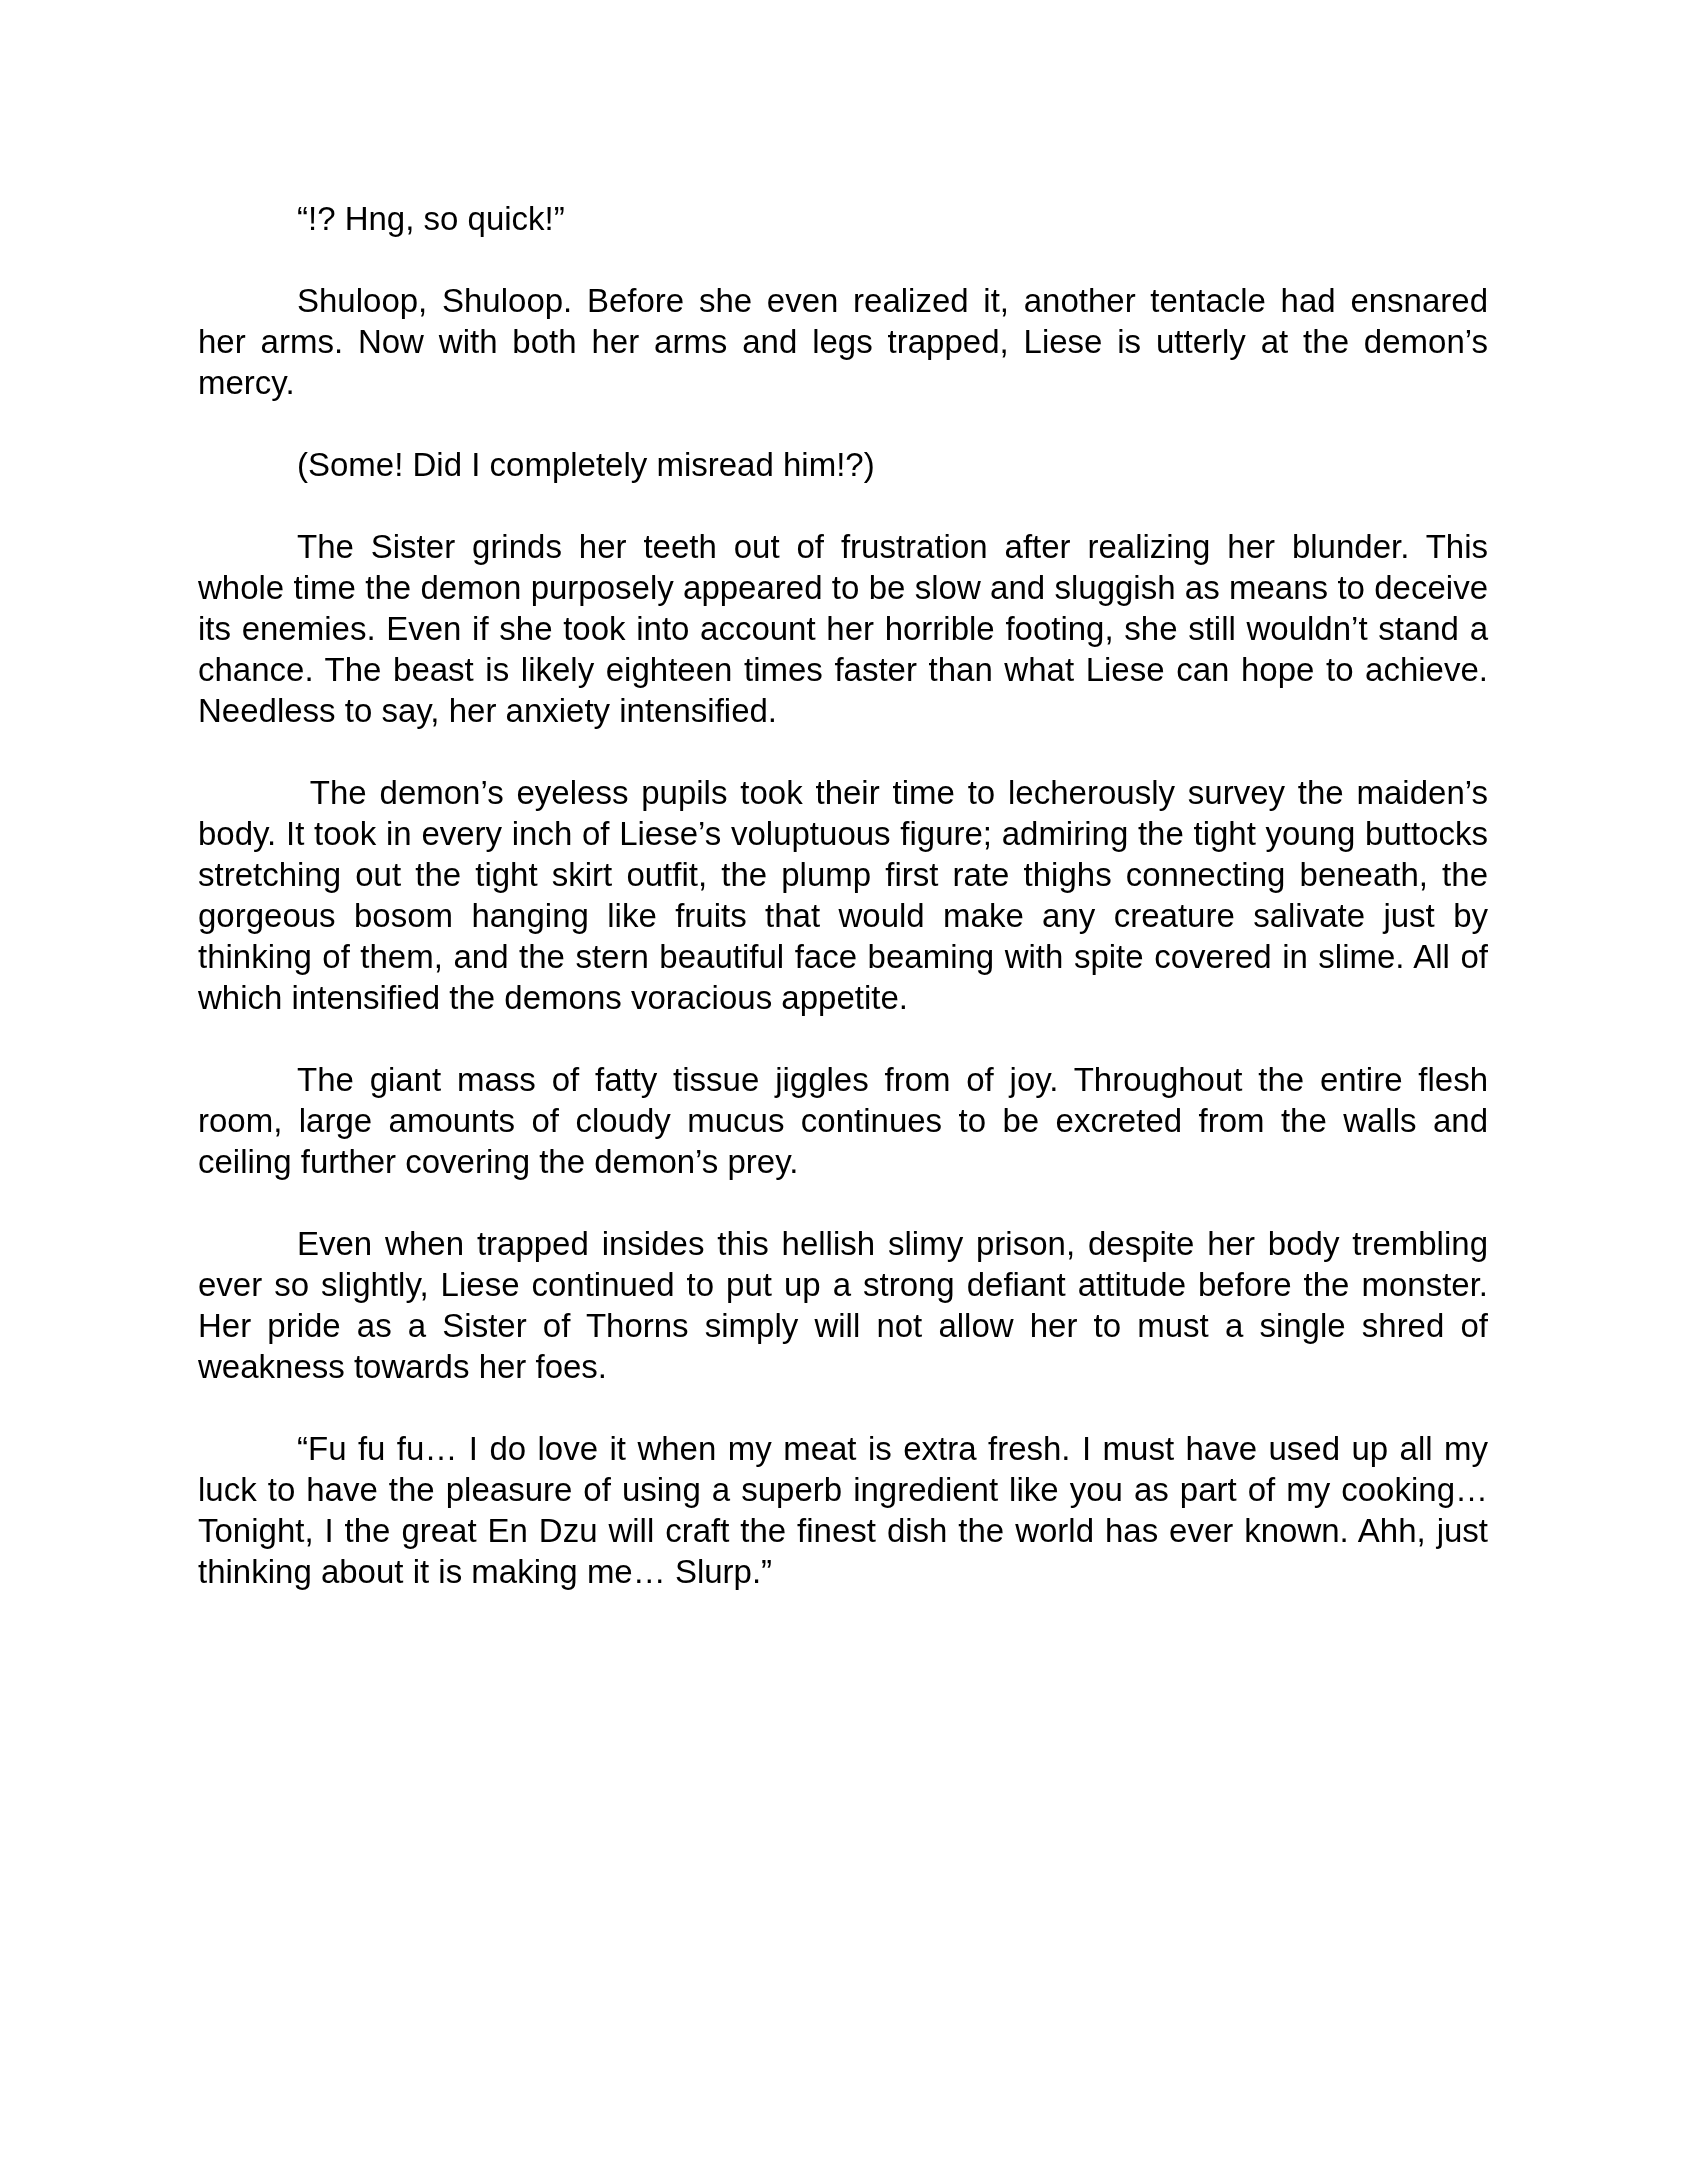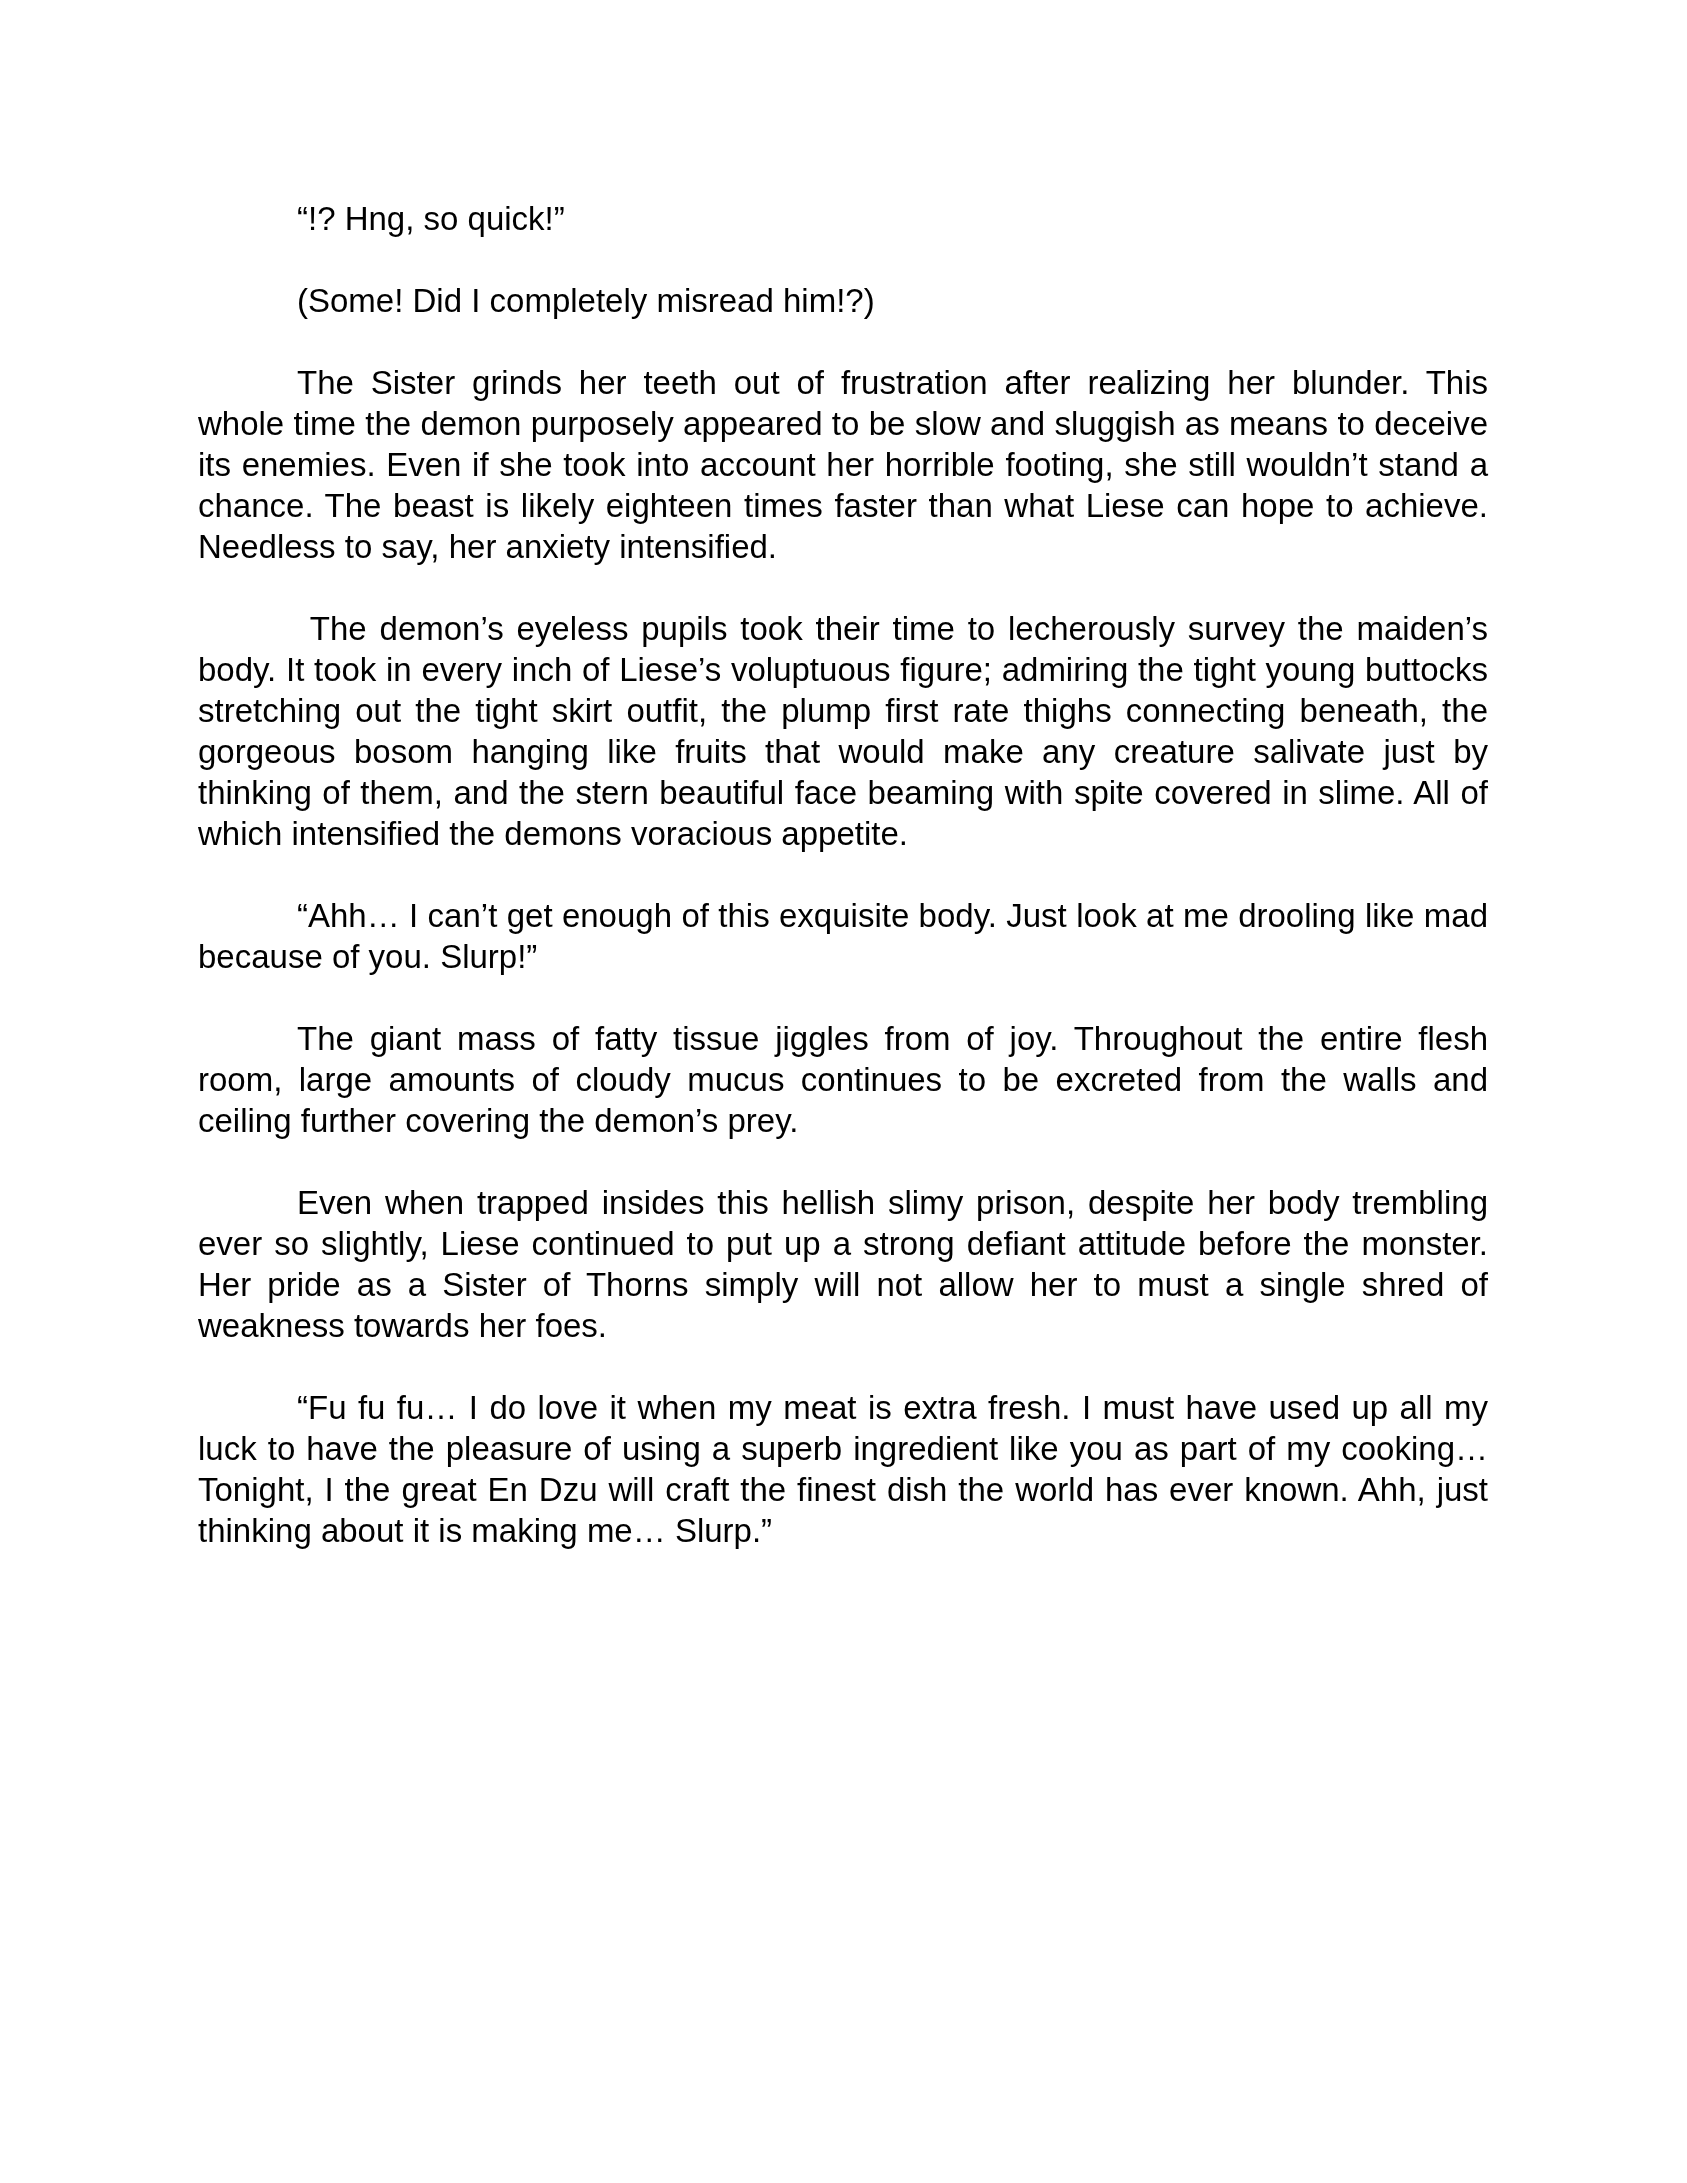--- a/index.html
+++ b/index.html
@@ -33,22 +33,22 @@
   .content p:last-child {
     margin-bottom: 15px;
   }
 </style>
 </head>
 <body>
 
 <div class="page">
   <div class="content">
     <p>“!? Hng, so quick!”</p>
+    <p>Shuloop, Shuloop. Before she even realized it, another tentacle had ensnared her arms. Now with both her arms and legs trapped, Liese is utterly at the demon’s mercy.</p>
     <p>(Some! Did I completely misread him!?)</p>
     <p>The Sister grinds her teeth out of frustration after realizing her blunder. This whole time the demon purposely appeared to be slow and sluggish as means to deceive its enemies. Even if she took into account her horrible footing, she still wouldn’t stand a chance. The beast is likely eighteen times faster than what Liese can hope to achieve. Needless to say, her anxiety intensified.</p>
     <p>&nbsp;The demon’s eyeless pupils took their time to lecherously survey the maiden’s body. It took in every inch of Liese’s voluptuous figure; admiring the tight young buttocks stretching out the tight skirt outfit, the plump first rate thighs connecting beneath, the gorgeous bosom hanging like fruits that would make any creature salivate just by thinking of them, and the stern beautiful face beaming with spite covered in slime. All of which intensified the demons voracious appetite.</p>
-    <p>“Ahh… I can’t get enough of this exquisite body. Just look at me drooling like mad because of you. Slurp!”</p>
     <p>The giant mass of fatty tissue jiggles from of joy. Throughout the entire flesh room, large amounts of cloudy mucus continues to be excreted from the walls and ceiling further covering the demon’s prey.</p>
     <p>Even when trapped insides this hellish slimy prison, despite her body trembling ever so slightly, Liese continued to put up a strong defiant attitude before the monster. Her pride as a Sister of Thorns simply will not allow her to must a single shred of weakness towards her foes.</p>
     <p>“Fu fu fu… I do love it when my meat is extra fresh. I must have used up all my luck to have the pleasure of using a superb ingredient like you as part of my cooking… Tonight, I the great En Dzu will craft the finest dish the world has ever known. Ahh, just thinking about it is making me… Slurp.”</p>
   </div>
 </div>
 
 
 </body></html>

